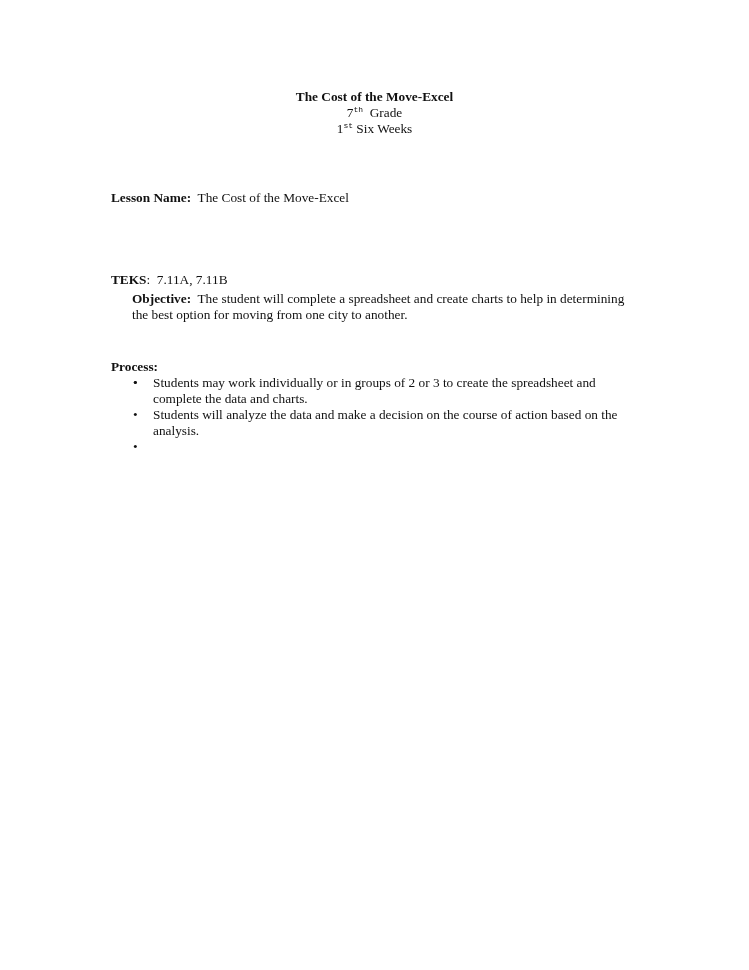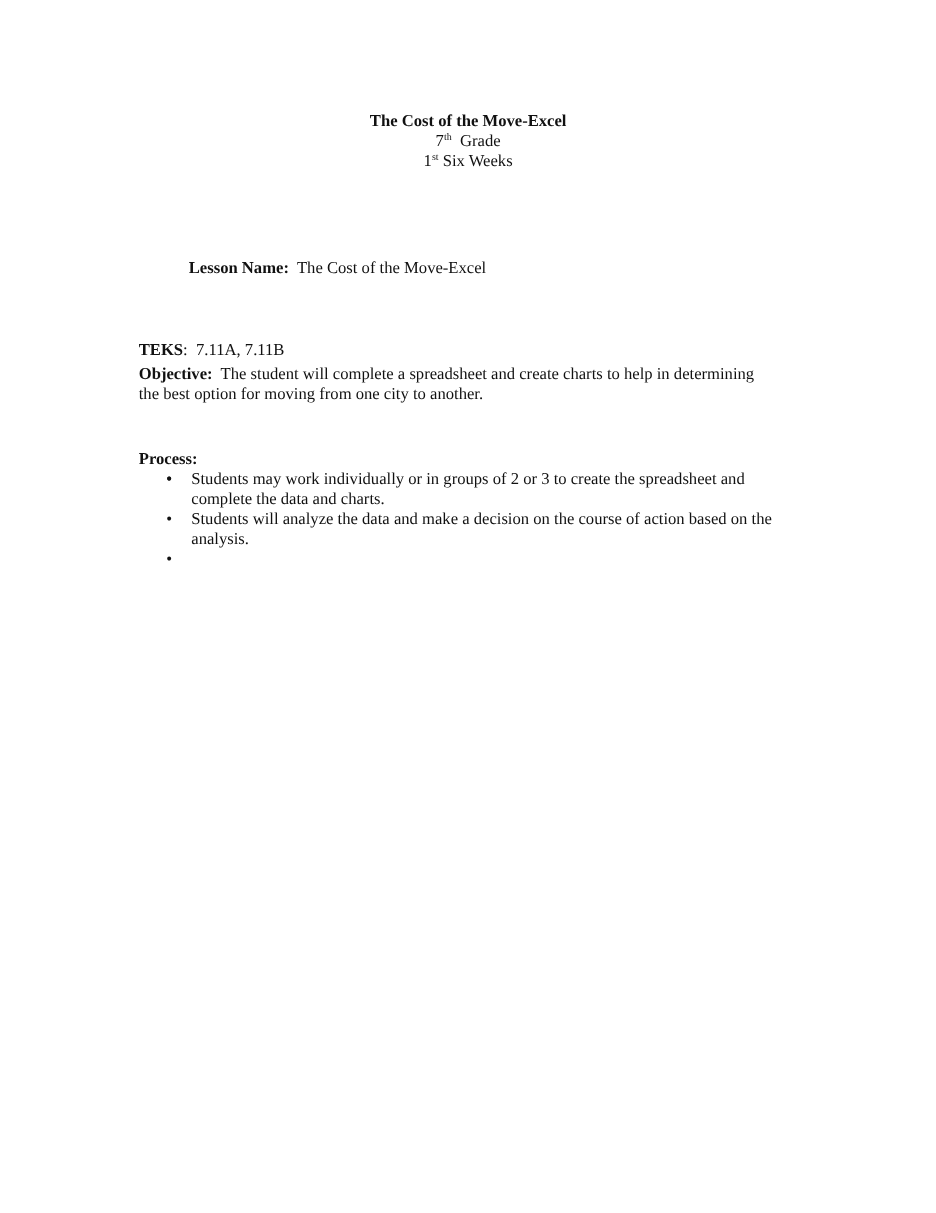--- a/index.html
+++ b/index.html
@@ -1,46 +1,46 @@
 <!DOCTYPE html>
 <html><head>
   <meta charset="utf-8">
   <style>
     html, body { margin: 0; padding: 0; background: #ffffff; }
     body { width: 749px; height: 970px; position: relative; overflow: hidden;
       font-family: "Liberation Serif", "DejaVu Serif", serif; color: #111; font-size: 13.3px; line-height: 16px; }
     .page { position: absolute; left: 0; top: 0; width: 749px; height: 679px; }
     .header { position: absolute; top: 89px; left: 0; width: 749px; text-align: center; }
     .header .title { font-weight: bold; }
-    sup { font-size: 8px; line-height: 0; vertical-align: 5px; }
+    sup { font-size: 8px; line-height: 0; vertical-align: 5px; font-family: Liberation Mono, monospace; }
     .block { position: absolute; left: 111px; width: 520px; }
     .b { font-weight: bold; }
     ul { margin: 0; padding: 0; list-style: none; }
     li { position: relative; padding-left: 42px; }
     li .bullet { position: absolute; left: 22px; top: 0; }
   </style>
 </head>
 <body>
 
 <div class="page">
   <div class="header">
     <div class="title">The Cost of the Move-Excel</div>
     <div><span>7</span><sup>th</sup><span style="white-space:pre">  Grade</span></div>
     <div><span>1</span><sup>st</sup><span style="white-space:pre"> Six Weeks</span></div>
   </div>
 
-  <div class="block" style="top:206px;margin-left:40px;">
+  <div class="block" style="top:190px;">
     <span class="b">Lesson Name:</span><span style="white-space:pre">  The Cost of the Move-Excel</span>
   </div>
 
   <div class="block" style="top:224px;margin-top:48px;">
     <div><span class="b">TEKS</span><span style="white-space:pre">:  7.11A, 7.11B</span></div>
   </div>
 
-  <div class="block" style="top:291px; width:510px;">
+  <div class="block" style="top:291px; width:510px;margin-left:21px;">
     <span class="b">Objective:</span><span style="white-space:pre-wrap">  The student will complete a spreadsheet and create charts to help in determining the best option for moving from one city to another.</span>
   </div>
 
   <div class="block" style="top:359px; width:510px;">
     <div class="b">Process:</div>
     <ul>
       <li><span class="bullet">•</span></li>
       <li><span class="bullet">•</span><span>Students may work individually or in groups of 2 or 3 to create the spreadsheet and complete the data and charts.</span></li>
       <li><span class="bullet">•</span><span>Students will analyze the data and make a decision on the course of action based on the analysis.</span></li>
       <li><span class="bullet">•</span></li>

